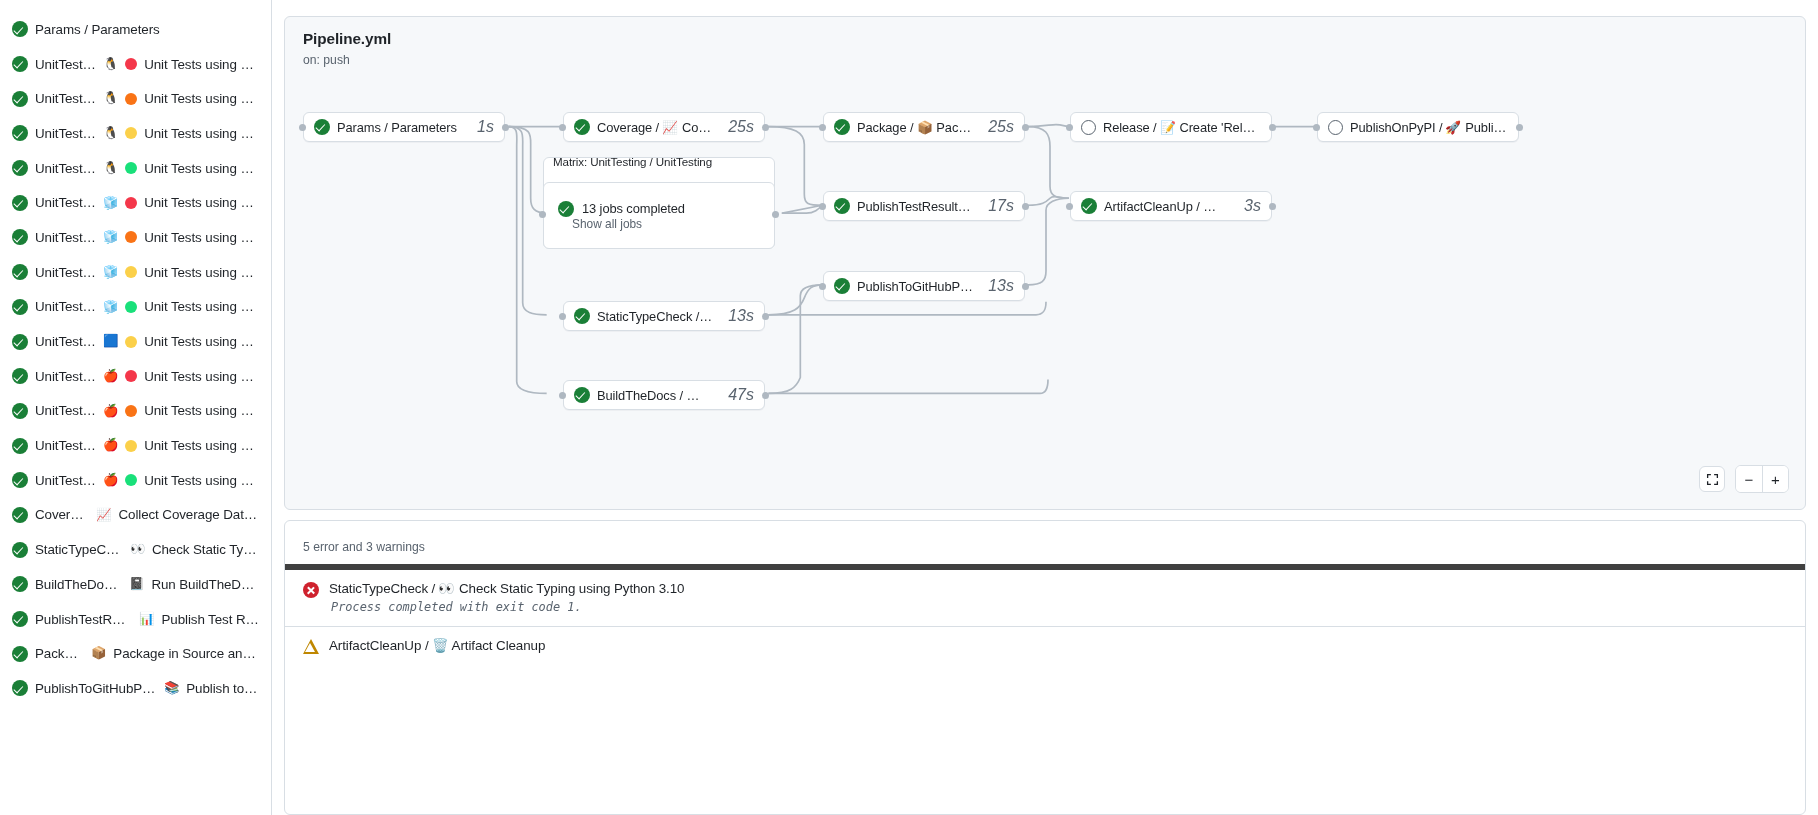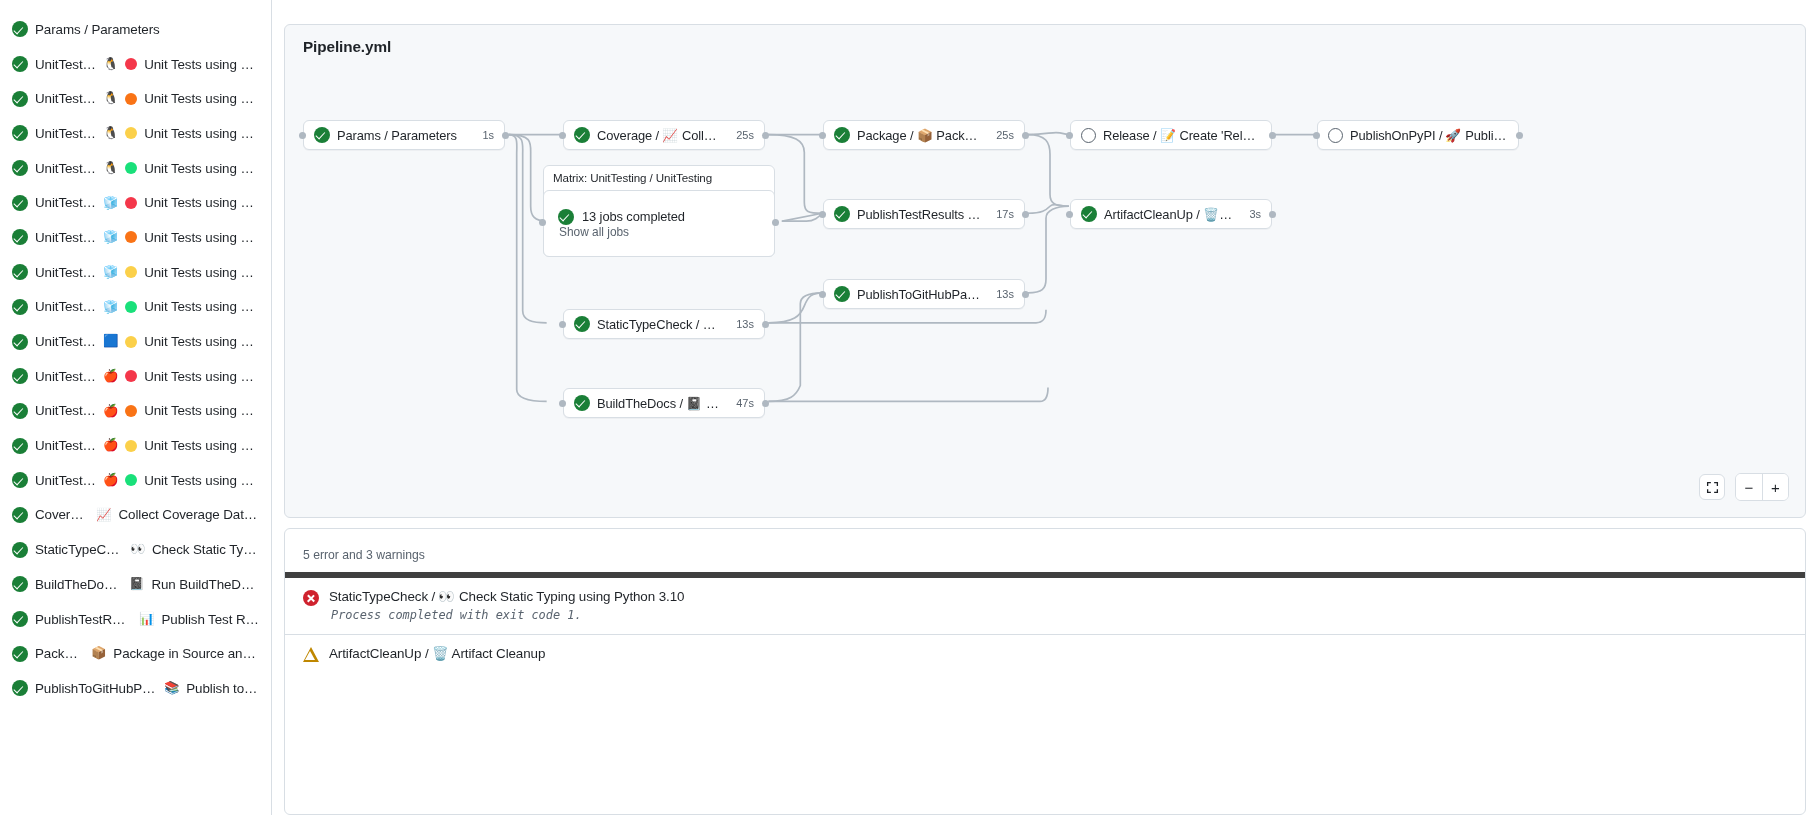--- a/index.html
+++ b/index.html
@@ -68,21 +68,21 @@
   .dot { width: 12px; height: 12px; min-width: 12px; border-radius: 50%; display: inline-block; }
 
   
   .plat { font-size: 12.5px; line-height: 1; width: 15px; text-align: center; }
 
   
   .main {
     flex: 1;
     height: 815px;
     background: #ffffff;
-    padding: 24px 12px 0 12px;
+    padding: 16px 12px 0 12px;
     display: flex;
     flex-direction: column;
     gap: 10px;
     overflow: hidden;
   }
 
   .graph-card {
     position: relative;
     border: 1px solid #d8dee4;
     border-radius: 6px;
@@ -122,24 +122,25 @@
     box-shadow: 0 1px 0 rgba(31,35,40,0.04);
   }
   .node-label {
     font-size: 12.9px;
     color: #1f2328;
     overflow: hidden;
     text-overflow: ellipsis;
     letter-spacing: -0.1px;
   }
   .node-time {
-    font-size: 11px;
+    font-size: 16px;
     color: #59636e;
     margin-left: auto;
     padding-left: 8px;
+    font-style: italic;
   }
   .ico-skip {
     width: 15px; height: 15px; min-width: 15px;
     border-radius: 50%;
     border: 1.6px solid #59636e;
     background: #ffffff;
     display: inline-block;
   }
   .port {
     position: absolute;
@@ -171,21 +172,21 @@
     flex-direction: column;
     justify-content: center;
     padding: 0 14px;
   }
   .matrix-row { display: flex; align-items: center; gap: 8px; }
   .matrix-jobs { font-size: 12.9px; color: #1f2328; letter-spacing: -0.1px; }
   .matrix-show {
     font-size: 11.9px;
     color: #59636e;
     cursor: pointer;
-    margin-left: 1px;
+    margin-left: 14px;
   }
 
   
   .zoom-controls {
     position: absolute;
     right: 16px;
     bottom: 16px;
     display: flex;
     align-items: center;
     gap: 10px;
@@ -422,20 +423,21 @@
         <span class="plat">📚</span>
         <span class="job-label">Publish to G…</span>
       </div>
     </div>
 
   <div class="main">
 
     <div class="graph-card">
       <div class="graph-header">
         <div class="graph-title">Pipeline.yml</div>
+        <div class="graph-sub">on: push</div>
       </div>
 
       <div class="canvas">
         <svg class="edges" viewBox="0 0 1522 494" preserveAspectRatio="none">
           <g fill="none" stroke="#afb8c1" stroke-width="1.7">
 
             <path d="M 224 110 L 278 110"></path>
 
             <path d="M 224 110 C 248 110 246 119 246 130 L 246 182 C 246 192 250 197 262 197"></path>
 
@@ -532,21 +534,21 @@
             <div class="port" style="left: 274px; top: 296px;"></div>
             <div class="port" style="left: 477px; top: 296px;"></div>
             <div class="node" style="left: 278px; top: 363px; width: 202px;">
               <span class="ico-check"></span>
               <span class="node-label">BuildTheDocs / 📓 Run Buil…</span>
               <span class="node-time">47s</span>
             </div>
             <div class="port" style="left: 274px; top: 375px;"></div>
             <div class="port" style="left: 477px; top: 375px;"></div>
             <div class="matrix-group" style="left: 258px; top: 140px; width: 232px; height: 92px;"></div>
-            <span class="matrix-title" style="left: 268px; top: 146px;">Matrix: UnitTesting / UnitTesting</span>
+            <span class="matrix-title" style="left: 268px; top: 138px;">Matrix: UnitTesting / UnitTesting</span>
             <div class="matrix-body" style="left: 258px; top: 165px; width: 232px; height: 67px;">
               <div class="matrix-row">
                 <span class="ico-check"></span>
                 <span class="matrix-jobs">13 jobs completed</span>
               </div>
               <div class="matrix-show">Show all jobs</div>
             </div>
             <div class="port" style="left: 254px; top: 194px;"></div>
             <div class="port" style="left: 487px; top: 194px;"></div>
           </div>

